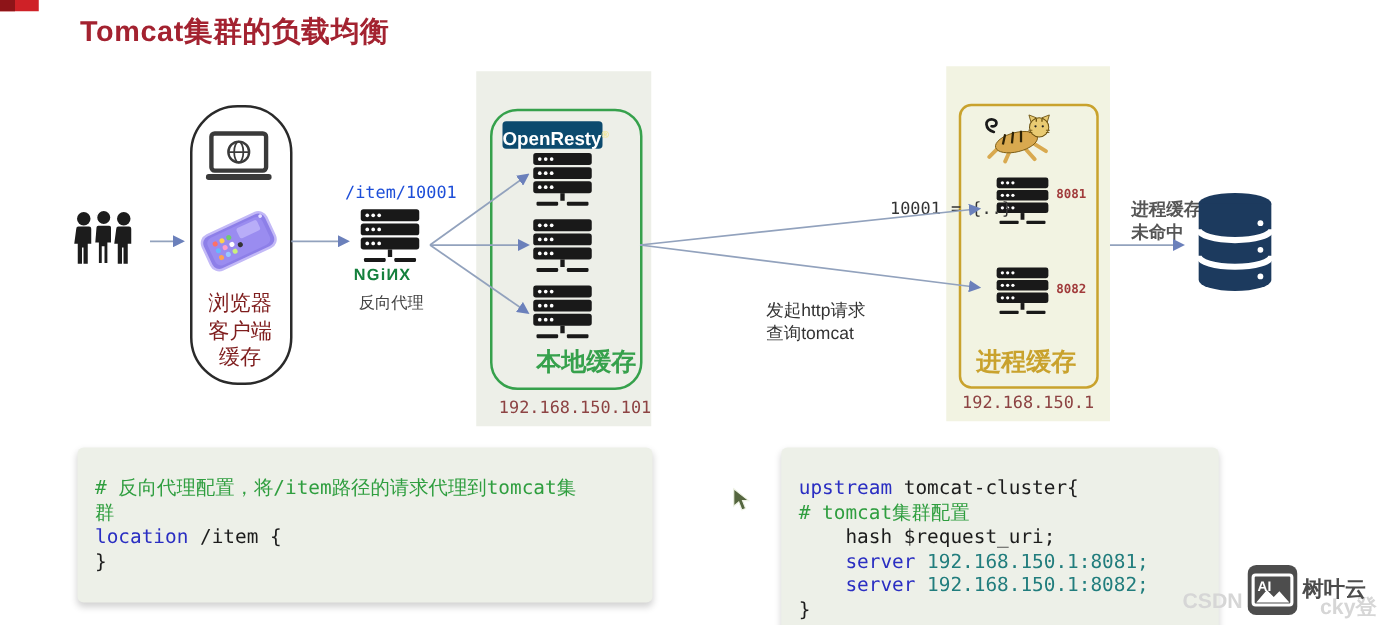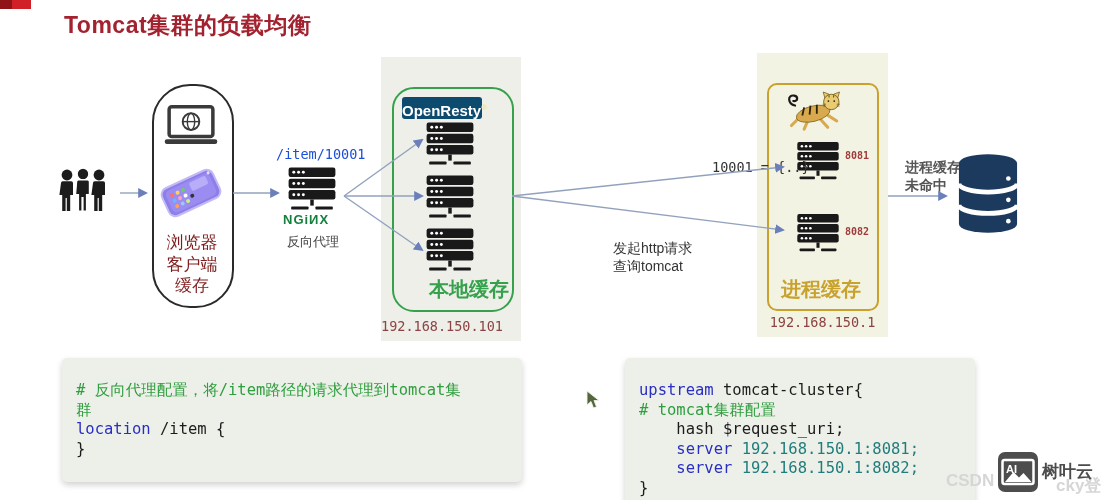--- a/index.html
+++ b/index.html
@@ -23,21 +23,21 @@
   #nginx-logo{left:283px;top:212px;font-size:13px;font-weight:800;color:#15803d;letter-spacing:1px;}
   #nginx-role{left:287px;top:233px;font-size:13px;color:#444;}
 
   
   #or-panel{left:381px;top:57px;width:140px;height:284px;background:#edefe8;}
   #or-box{left:392px;top:87px;width:118px;height:221px;border:2px solid #36a14c;border-radius:22px;}
   #or-badge{left:402px;top:97px;width:80px;height:22px;background:#0c4a6e;border-radius:3px;
             color:#fff;font-weight:bold;font-size:15px;text-align:center;line-height:22px;}
   #or-badge sup{font-size:8px;color:#f2e68a;}
   #or-caption{left:392px;top:276px;width:118px;text-align:center;font-size:20px;font-weight:bold;color:#36a14c;margin-left:18px;}
-  #or-ip{left:381px;top:318px;width:140px;text-align:left;font-size:13.5px;color:#8d4343;}
+  #or-ip{left:381px;top:318px;width:140px;text-align:right;font-size:13.5px;color:#8d4343;}
 
   
   #tc-panel{left:757px;top:53px;width:131px;height:284px;background:#f2f3e2;}
   #tc-box{left:767px;top:83px;width:108px;height:224px;border:2px solid #c9a22d;border-radius:10px;}
   #tc-caption{left:767px;top:276px;width:108px;text-align:center;font-size:20px;font-weight:bold;color:#c9a22d;}
   #tc-ip{left:757px;top:314px;width:131px;text-align:center;font-size:13.5px;color:#8d4343;}
   .port-label{font-size:10px;font-weight:bold;color:#a13b3b;}
   #port-8081{left:845px;top:150px;}
   #port-8082{left:845px;top:226px;}
   #map-label{left:712px;top:159px;font-size:13.5px;color:#333;}

